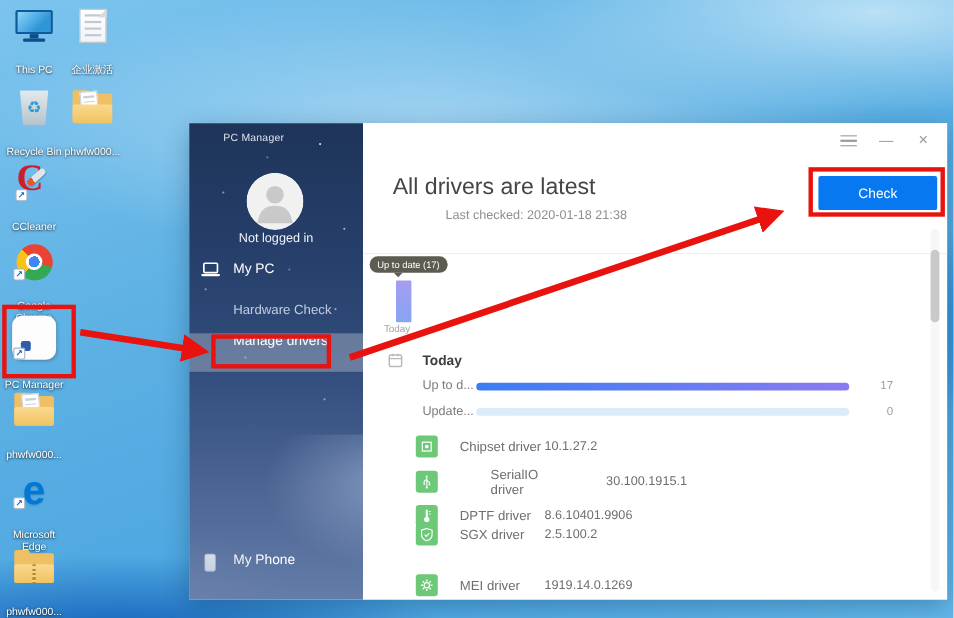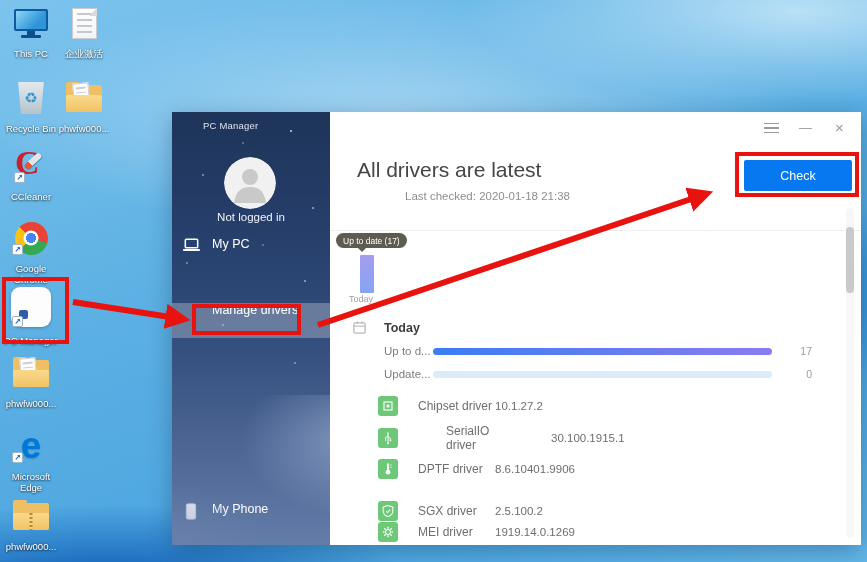--- a/index.html
+++ b/index.html
@@ -12,21 +12,21 @@
     background:
       radial-gradient(55% 22% at 12% 104%, #0d5bb5 0%, rgba(13,91,181,0) 65%),
       radial-gradient(70% 30% at 92% 2%, #b9e0f6 0%, rgba(185,224,246,0) 55%),
       radial-gradient(60% 28% at 82% 52%, rgba(24,124,205,.8) 0%, rgba(24,124,205,0) 60%),
       radial-gradient(80% 35% at 45% 20%, rgba(220,240,252,.5) 0%, rgba(220,240,252,0) 60%),
       linear-gradient(160deg, #7cc4ee 0%, #5cb0e3 40%, #4aa5e0 75%, #63b7ea 100%);
   }
 
   
   .dicon { position:absolute; width:56px; display:flex; flex-direction:column; align-items:center; cursor:default; }
-  .dicon .label { margin-top:8px; font-size:9.5px; color:#fff; text-align:center; line-height:1.15;
+  .dicon .label { margin-top:18px; font-size:9.5px; color:#fff; text-align:center; line-height:1.15;
                   text-shadow:0 1px 2px rgba(0,0,0,.65), 0 0 3px rgba(0,0,0,.35); }
   .art { position:relative; width:40px; height:36px; display:flex; align-items:center; justify-content:center; }
 
   .shortcut { position:absolute; left:1px; bottom:1px; width:11px; height:11px; background:#fff;
               border:1px solid #9fb4c6; border-radius:2px; font-size:8px; line-height:9px; text-align:center;
               color:#1565c0; font-weight:bold; }
 
   
   .pc-screen { width:34px; height:22px; background:linear-gradient(135deg,#8ed6f8 0%,#2e95d8 70%); border:2px solid #0d5a9c; border-radius:2px; }
   .pc-neck { width:8px; height:4px; background:#0d4f86; margin:0 auto; }
@@ -274,20 +274,23 @@
     <div class="login-status">Not logged in</div>
 
     <div class="nav-item nav-myp">
       <svg viewBox="0 0 20 16">
         <rect x="3.5" y="2" width="13" height="9" rx="1" fill="none" stroke="#ffffff" stroke-width="1.6"></rect>
         <rect x="1" y="12.2" width="18" height="2.2" rx="1.1" fill="#ffffff"></rect>
       </svg>
       <span class="txt">My PC</span>
     </div>
 
+    <div class="nav-item nav-hw nav-sub">
+      <span class="txt">Hardware Check</span>
+    </div>
 
     <div class="nav-item nav-md">
       <span class="txt">Manage drivers</span>
     </div>
 
 
     <div class="nav-item nav-phone">
       <svg viewBox="0 0 14 20">
         <rect x="1.5" y="1" width="11" height="18" rx="2" fill="#e9edf5" stroke="#c8d2e2" stroke-width="0.8"></rect>
       </svg>
@@ -366,21 +369,21 @@
             <line x1="10" y1="4" x2="10" y2="11.5" stroke="#fff" stroke-width="2.4" stroke-linecap="round"></line>
             <circle cx="10" cy="14" r="3" fill="#fff"></circle>
             <line x1="12.5" y1="5" x2="14.5" y2="5" stroke="#fff" stroke-width="1"></line>
             <line x1="12.5" y1="8" x2="14.5" y2="8" stroke="#fff" stroke-width="1"></line>
           </svg>
       </div>
       <span class="dname">DPTF driver</span>
       <span class="dver">8.6.10401.9906</span>
     </div>
 
-    <div class="drow" style="top:389px;">
+    <div class="drow" style="top:364px;">
       <div class="gicon">
         <svg viewBox="0 0 20 20" fill="none" stroke="#fff" stroke-width="1.3">
           <path d="M10 3 L16 5 V10 C16 13.5 13.5 16 10 17 C6.5 16 4 13.5 4 10 V5 Z"></path>
           <path d="M7.5 10 L9.3 12 L12.8 8.2"></path>
         </svg>
       </div>
       <span class="dname">SGX driver</span>
       <span class="dver">2.5.100.2</span>
     </div>
 

